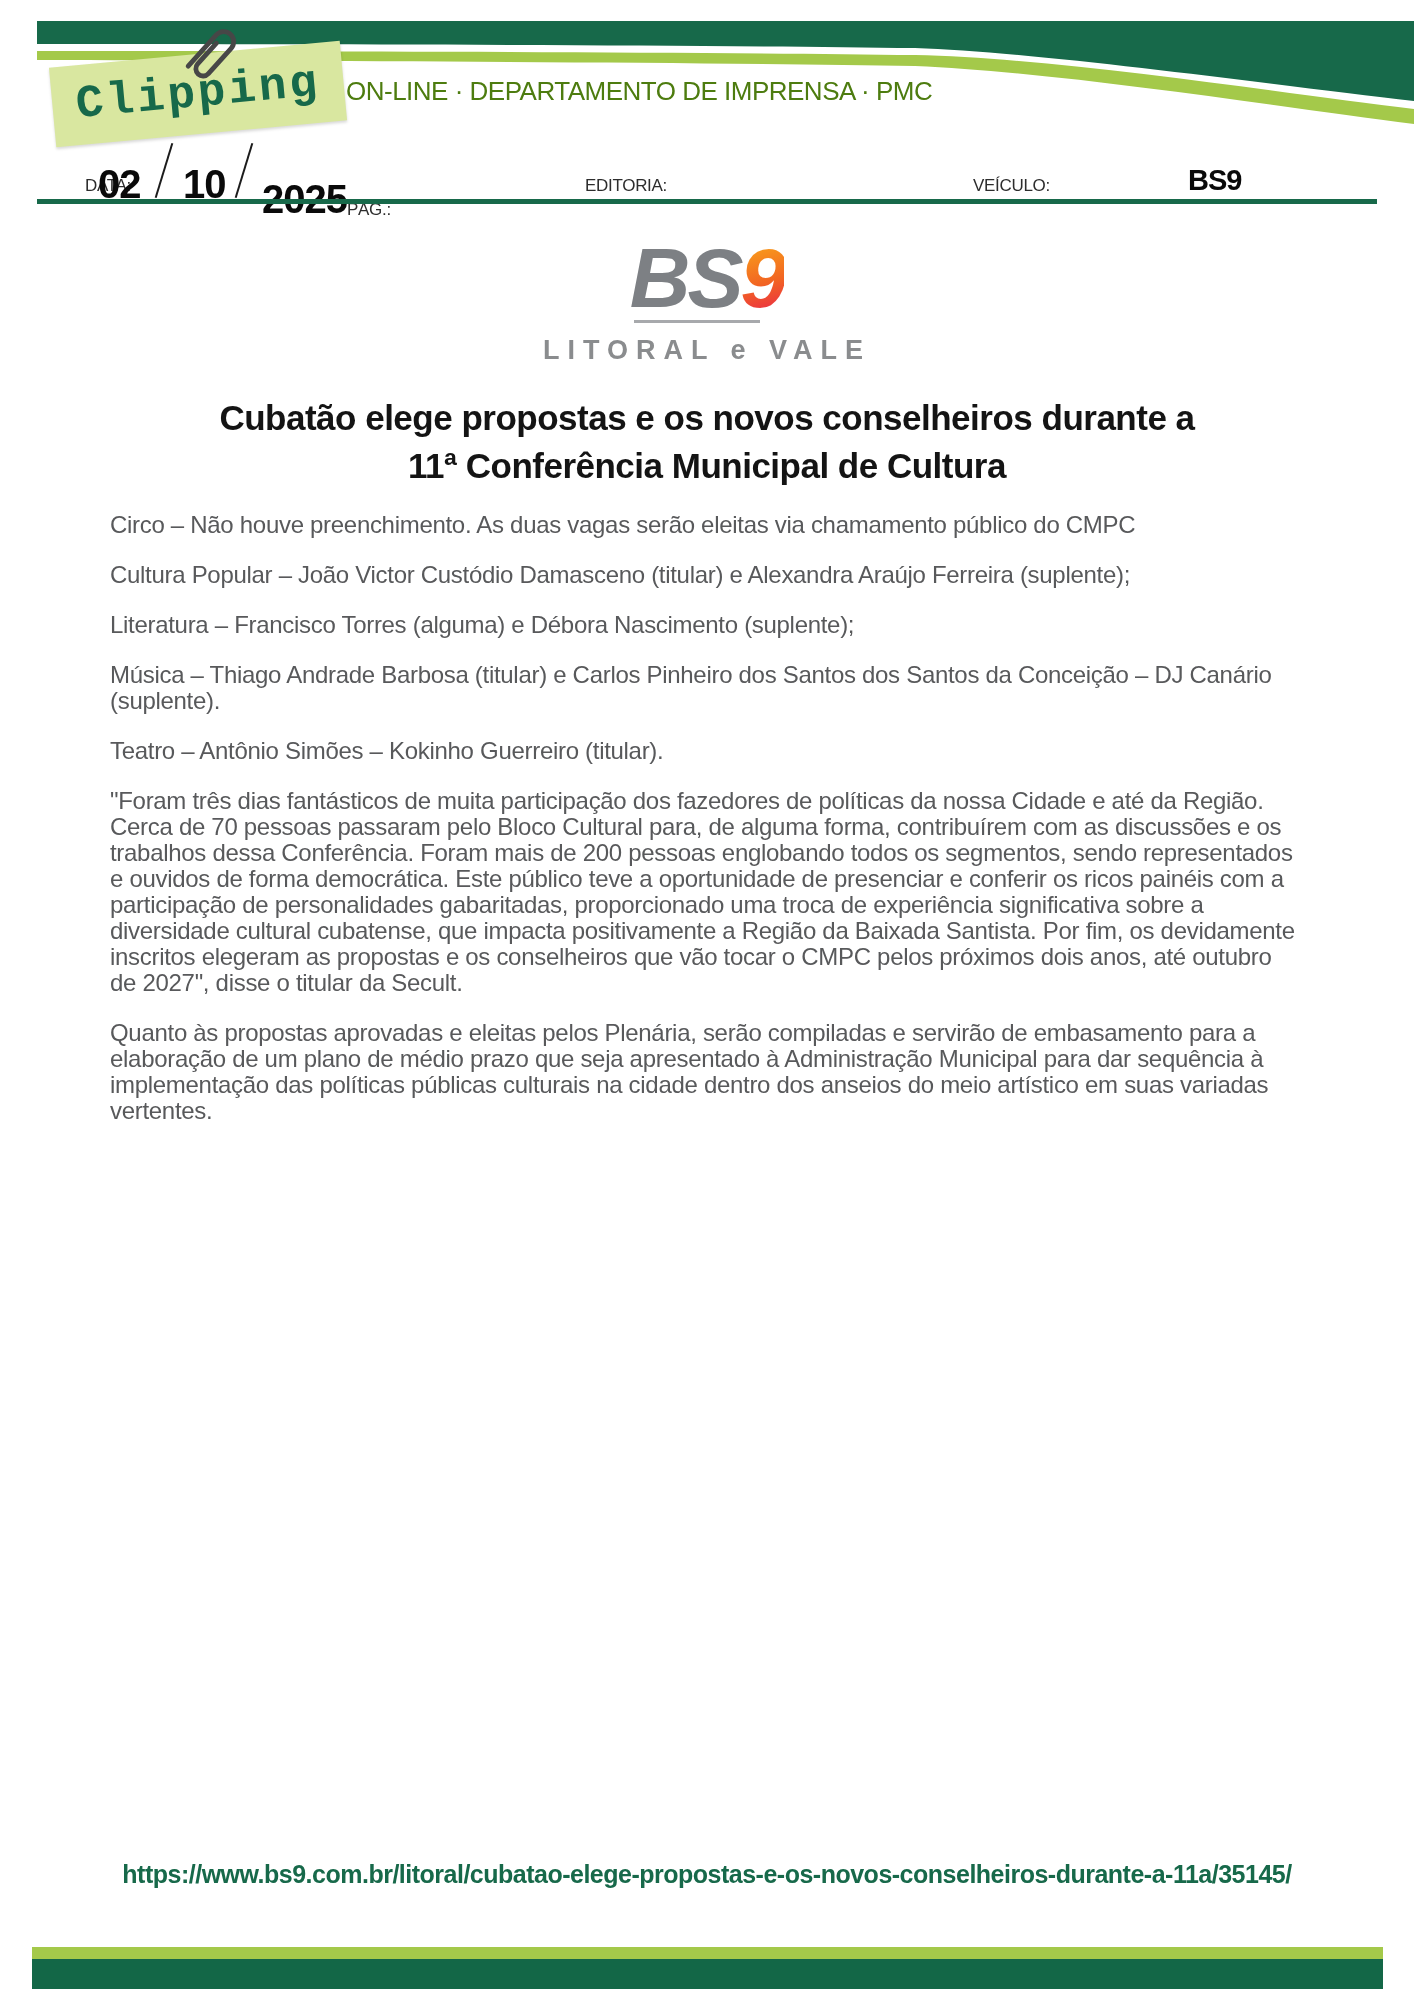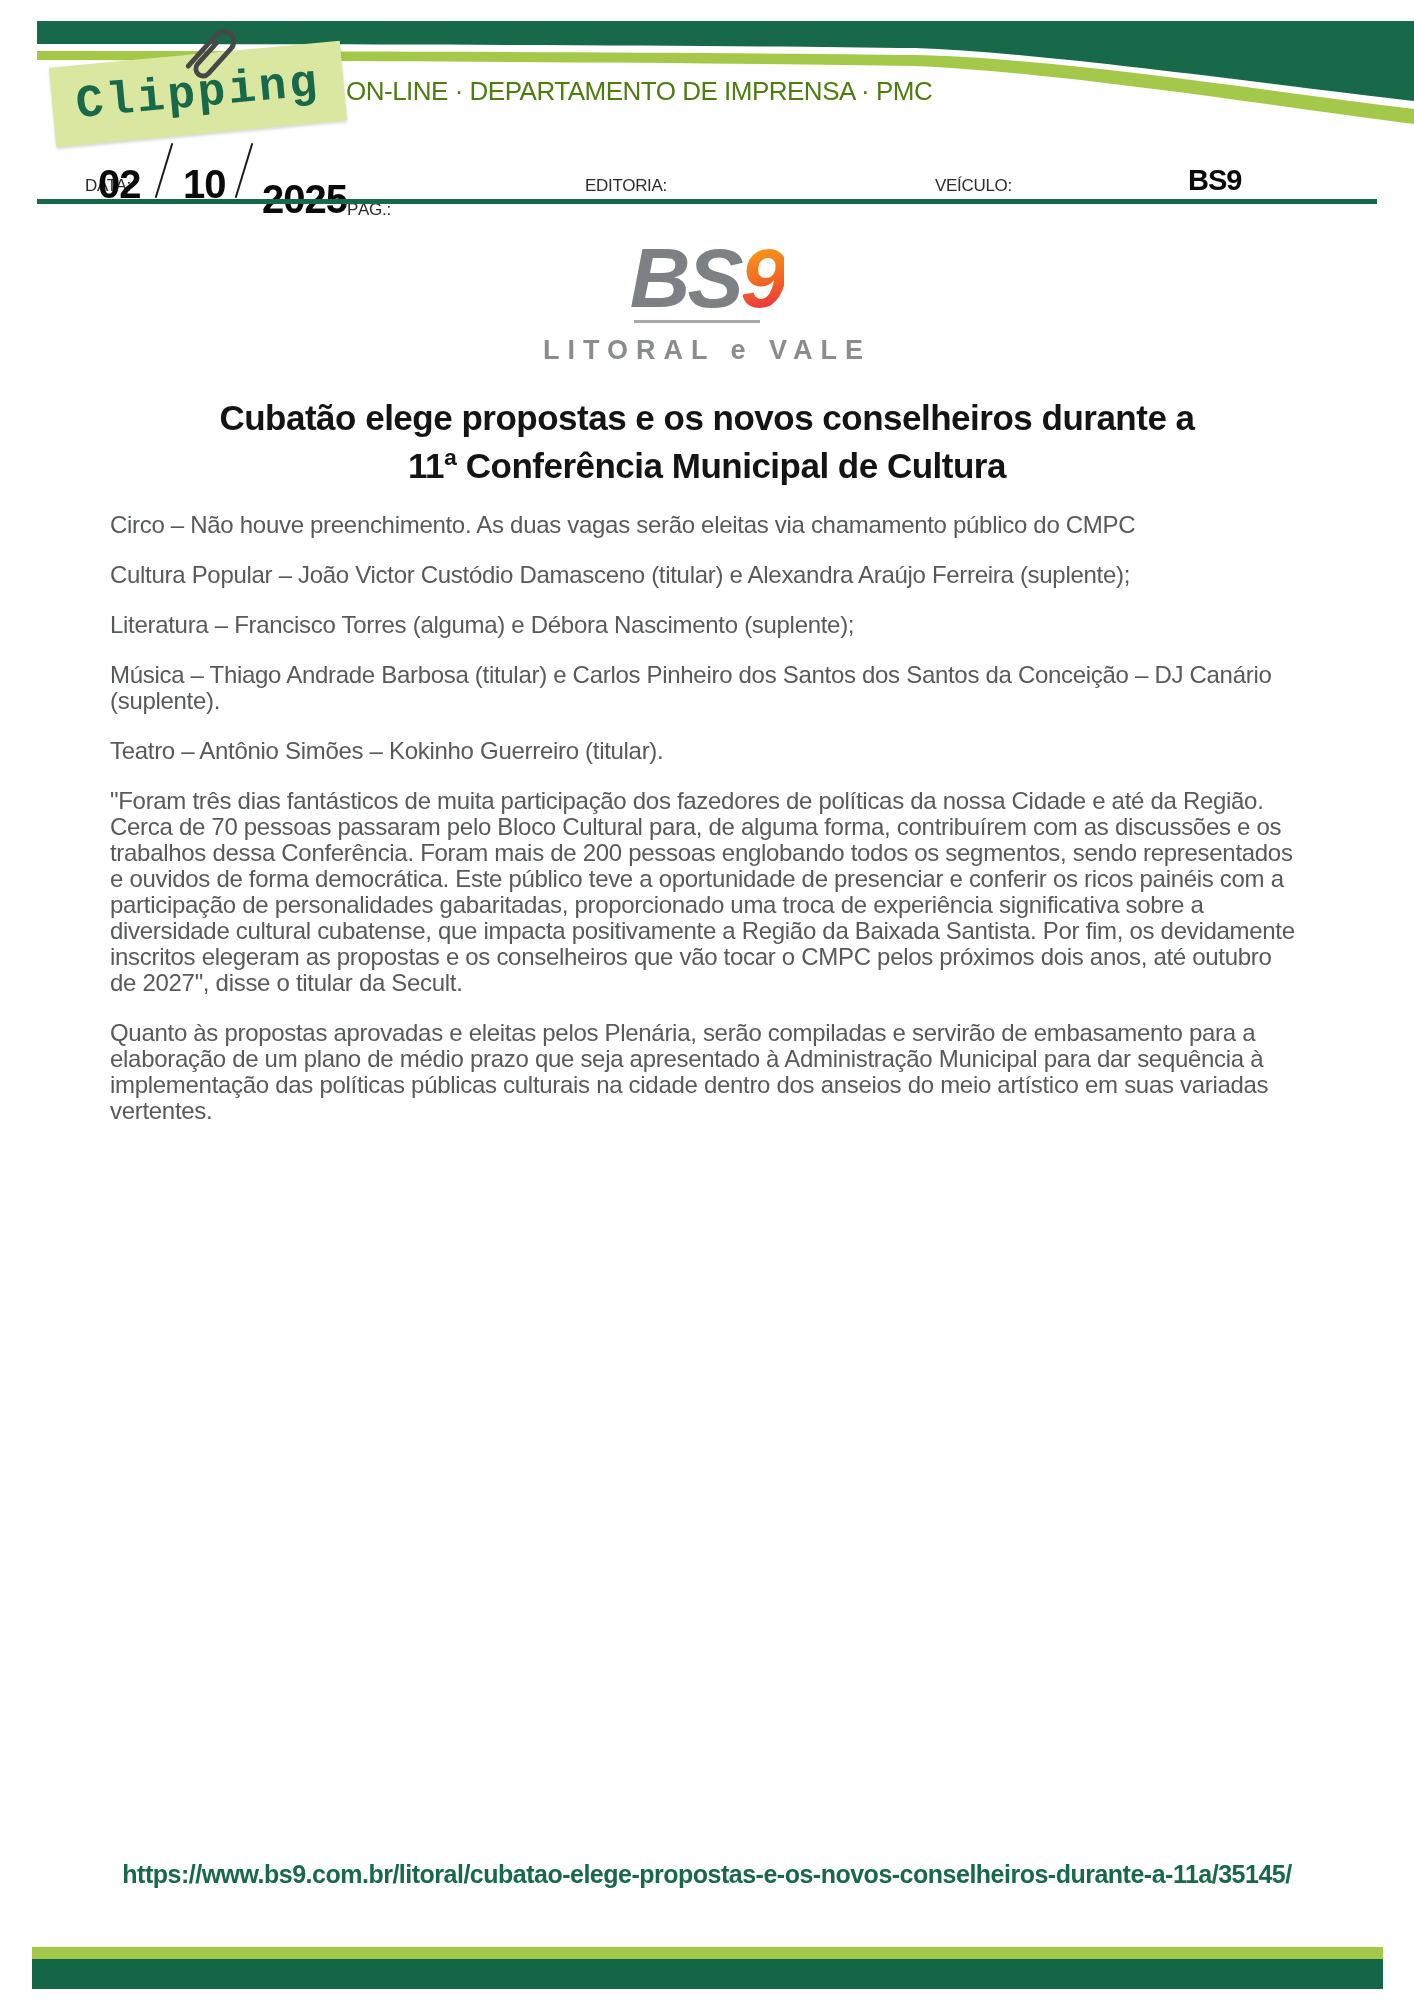--- a/index.html
+++ b/index.html
@@ -78,21 +78,21 @@
 
   <div class="meta">
     <span class="mlbl" style="left:45px; top:176px;margin-left:40px;">DATA:</span>
     <span class="mnum" style="left:98px; top:162px;">02</span>
     <span class="slash" style="left:163px;"></span>
     <span class="mnum" style="left:183px; top:162px;">10</span>
     <span class="slash" style="left:243px;"></span>
     <span class="mnum" style="left:262px; top:164px;margin-top:13px;">2025</span>
     <span class="mlbl" style="left:347px; top:176px;margin-top:24px;">PÁG.:</span>
     <span class="mlbl" style="left:585px; top:176px;">EDITORIA:</span>
-    <span class="mlbl" style="left:935px; top:176px;">VEÍCULO:</span>
+    <span class="mlbl" style="left:973px; top:176px;">VEÍCULO:</span>
     <span class="mnum" style="left:1188px; top:164px; font-size:29px;">BS9</span>
   </div>
   <div class="rule"></div>
 
   <div class="logo">
     <div class="logo-text">
       <span class="logo-bs">BS</span><span class="logo-9">9</span>
     </div>
     <div class="logo-rule"></div>
     <div class="logo-sub">LITORAL e VALE</div>

